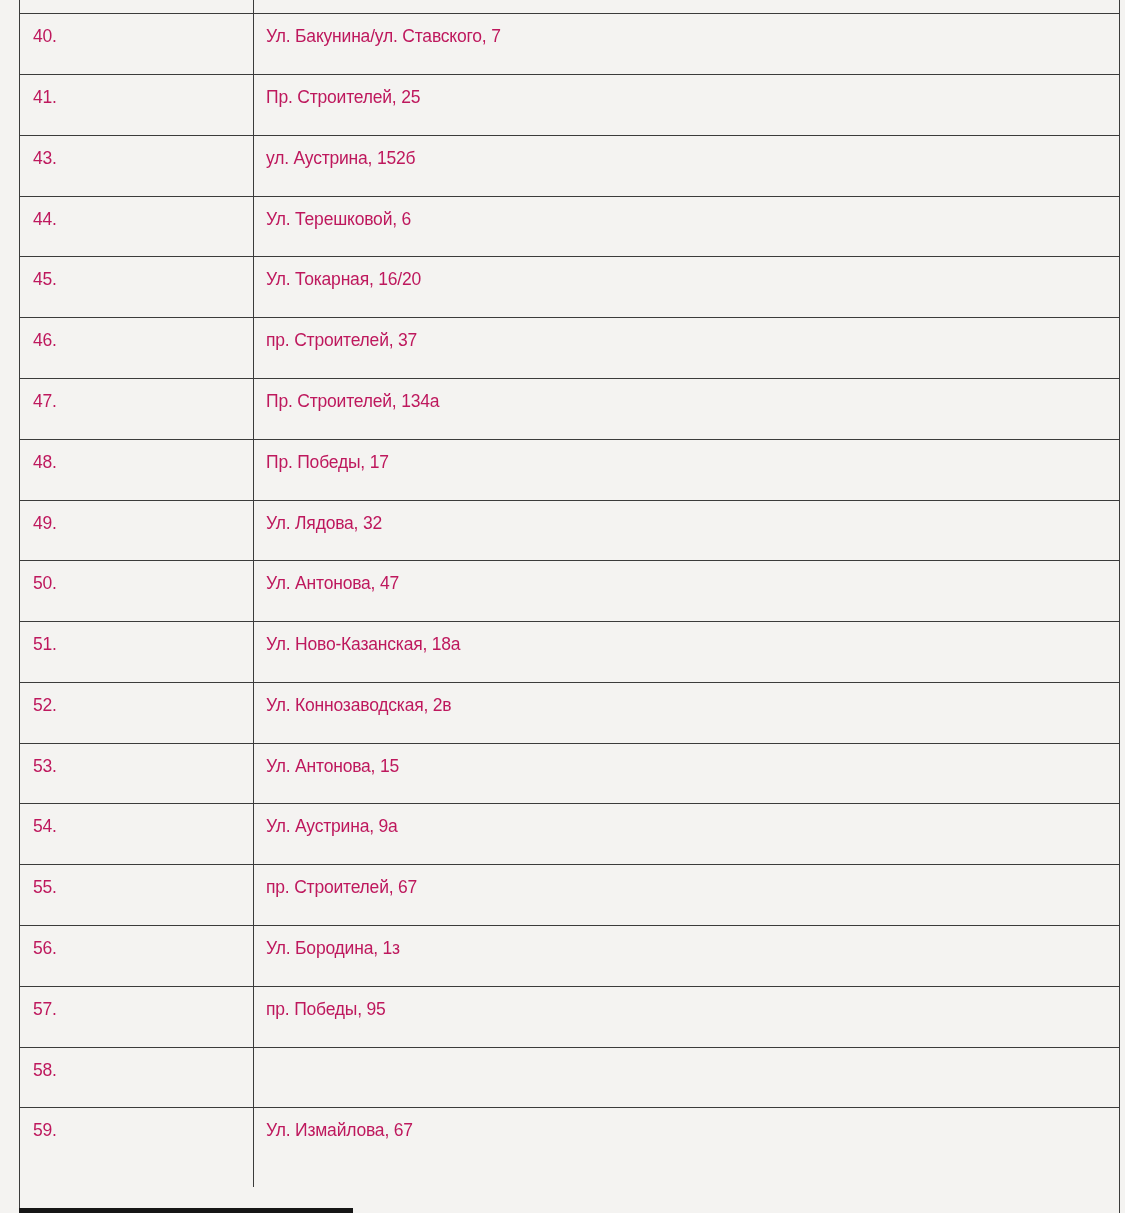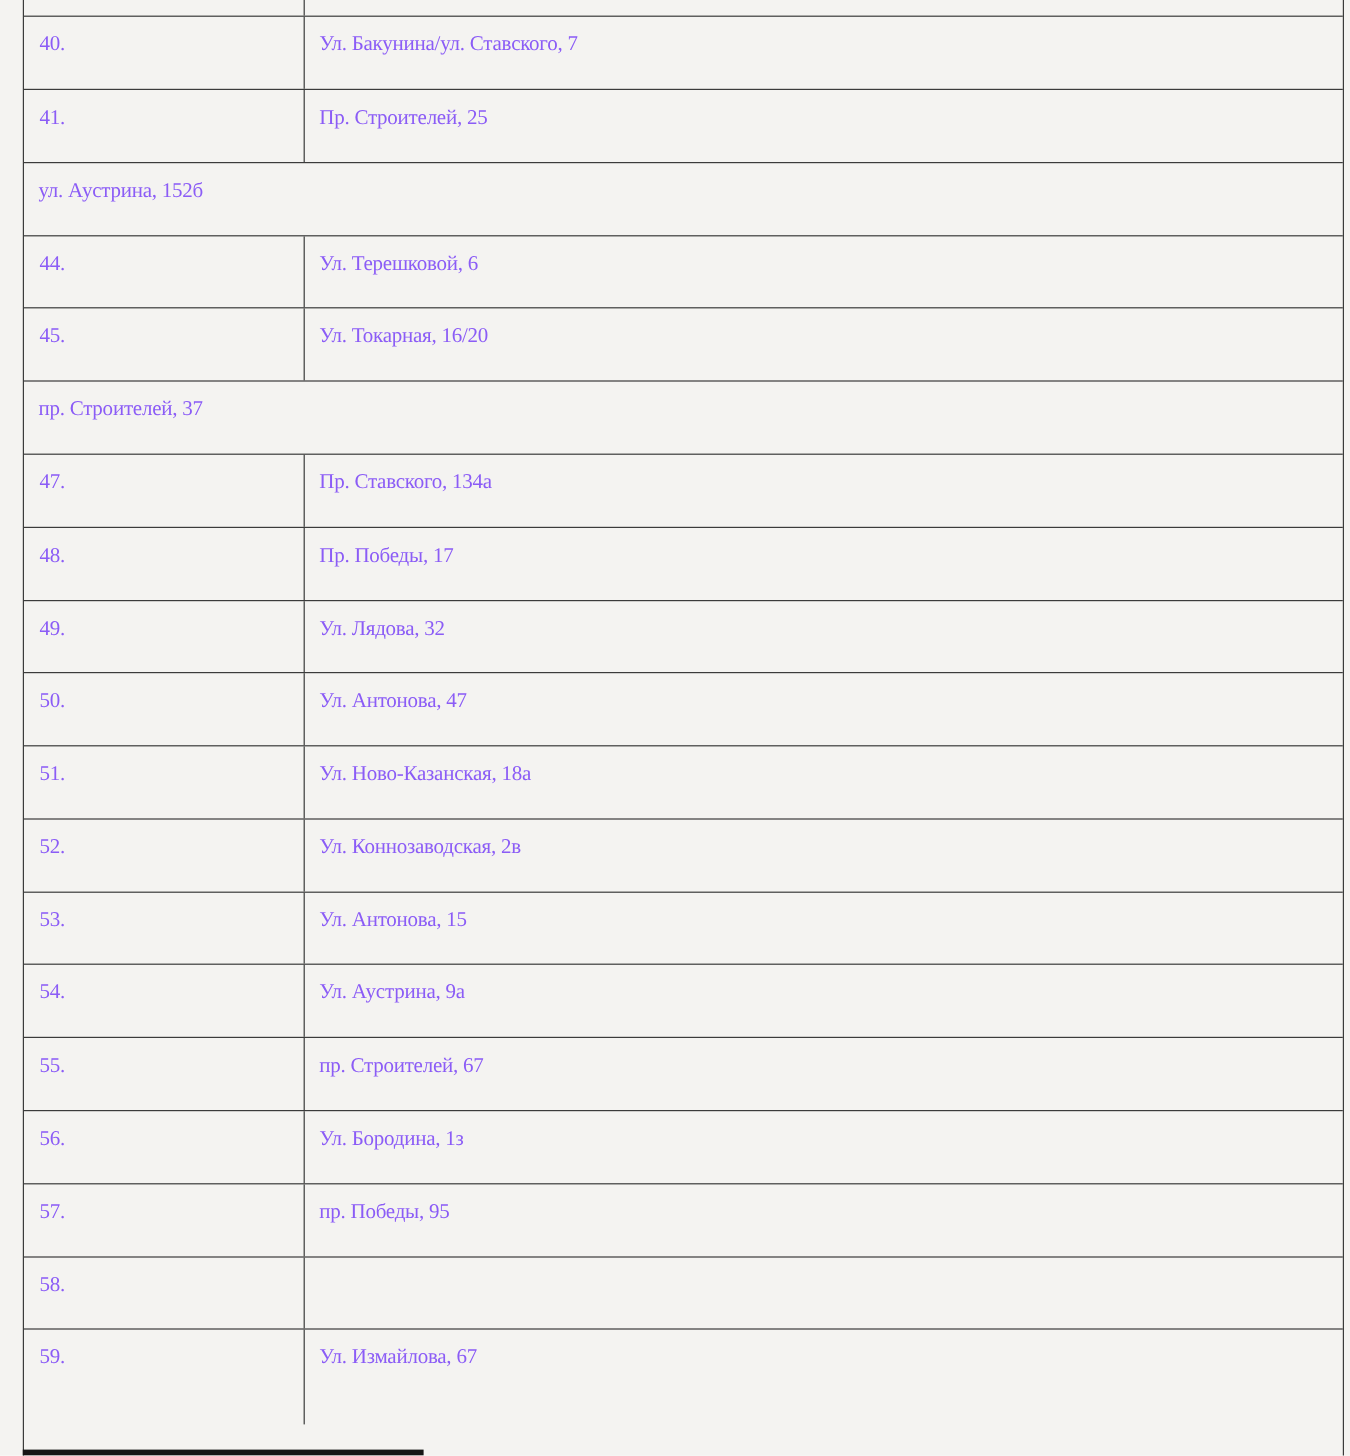--- a/index.html
+++ b/index.html
@@ -33,26 +33,25 @@
   }
   .t-row.partial-top {
     height: 14.3px;
     border-top: none;
   }
   .t-row.last {
     height: 80px;
   }
   .cell {
     box-sizing: border-box;
-    color: #8b5cf6;
+    color: #be185d;
     font-size: 17.5px;
     line-height: 1.15;
     letter-spacing: -0.2px;
     overflow: hidden;
-    font-family: Liberation Serif, serif;
   }
   .cell.num {
     width: 234px;
     flex: 0 0 234px;
     border-right: 1px solid #3b3b3b;
     padding: 12px 6px 0 13px;
   }
   .cell.addr {
     flex: 1 1 auto;
     padding: 12px 10px 0 12px;
@@ -82,40 +81,42 @@
     <div class="cell addr">Ул. Бакунина/ул. Ставского, 7</div>
   </div>
 
   <div class="t-row">
     <div class="cell num">41.</div>
     <div class="cell addr">Пр. Строителей, 25</div>
   </div>
 
 
   <div class="t-row">
+    <div class="cell num">43.</div>
     <div class="cell addr">ул. Аустрина, 152б</div>
   </div>
 
   <div class="t-row">
     <div class="cell num">44.</div>
     <div class="cell addr">Ул. Терешковой, 6</div>
   </div>
 
   <div class="t-row">
     <div class="cell num">45.</div>
     <div class="cell addr">Ул. Токарная, 16/20</div>
   </div>
 
   <div class="t-row">
+    <div class="cell num">46.</div>
     <div class="cell addr">пр. Строителей, 37</div>
   </div>
 
   <div class="t-row">
     <div class="cell num">47.</div>
-    <div class="cell addr">Пр. Ставского, 134а</div>
+    <div class="cell addr">Пр. Строителей, 134а</div>
   </div>
 
   <div class="t-row">
     <div class="cell num">48.</div>
     <div class="cell addr">Пр. Победы, 17</div>
   </div>
 
   <div class="t-row">
     <div class="cell num">49.</div>
     <div class="cell addr">Ул. Лядова, 32</div>

